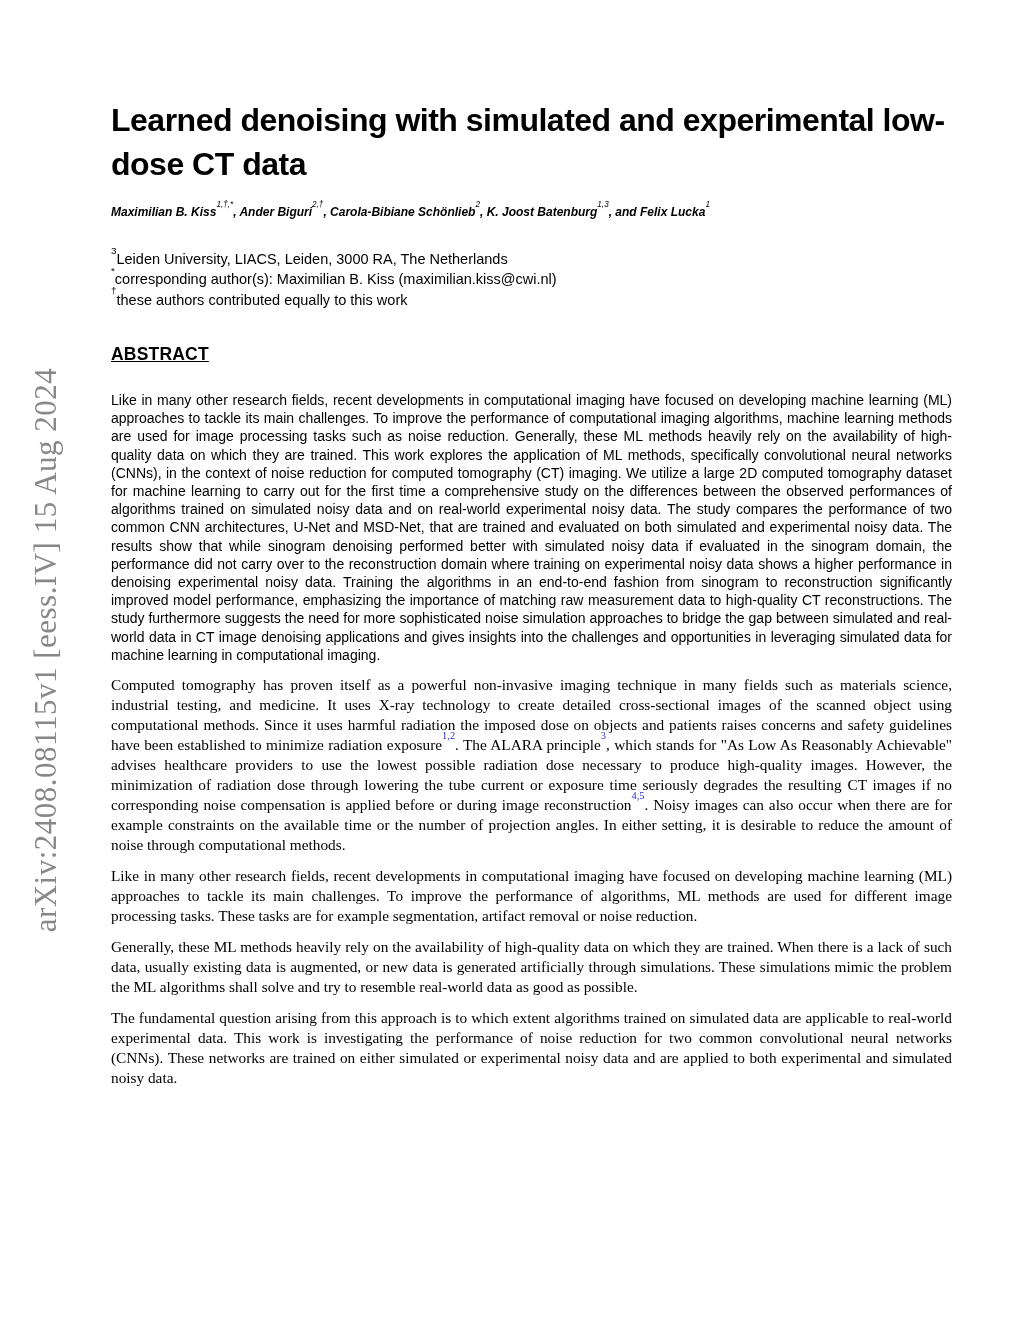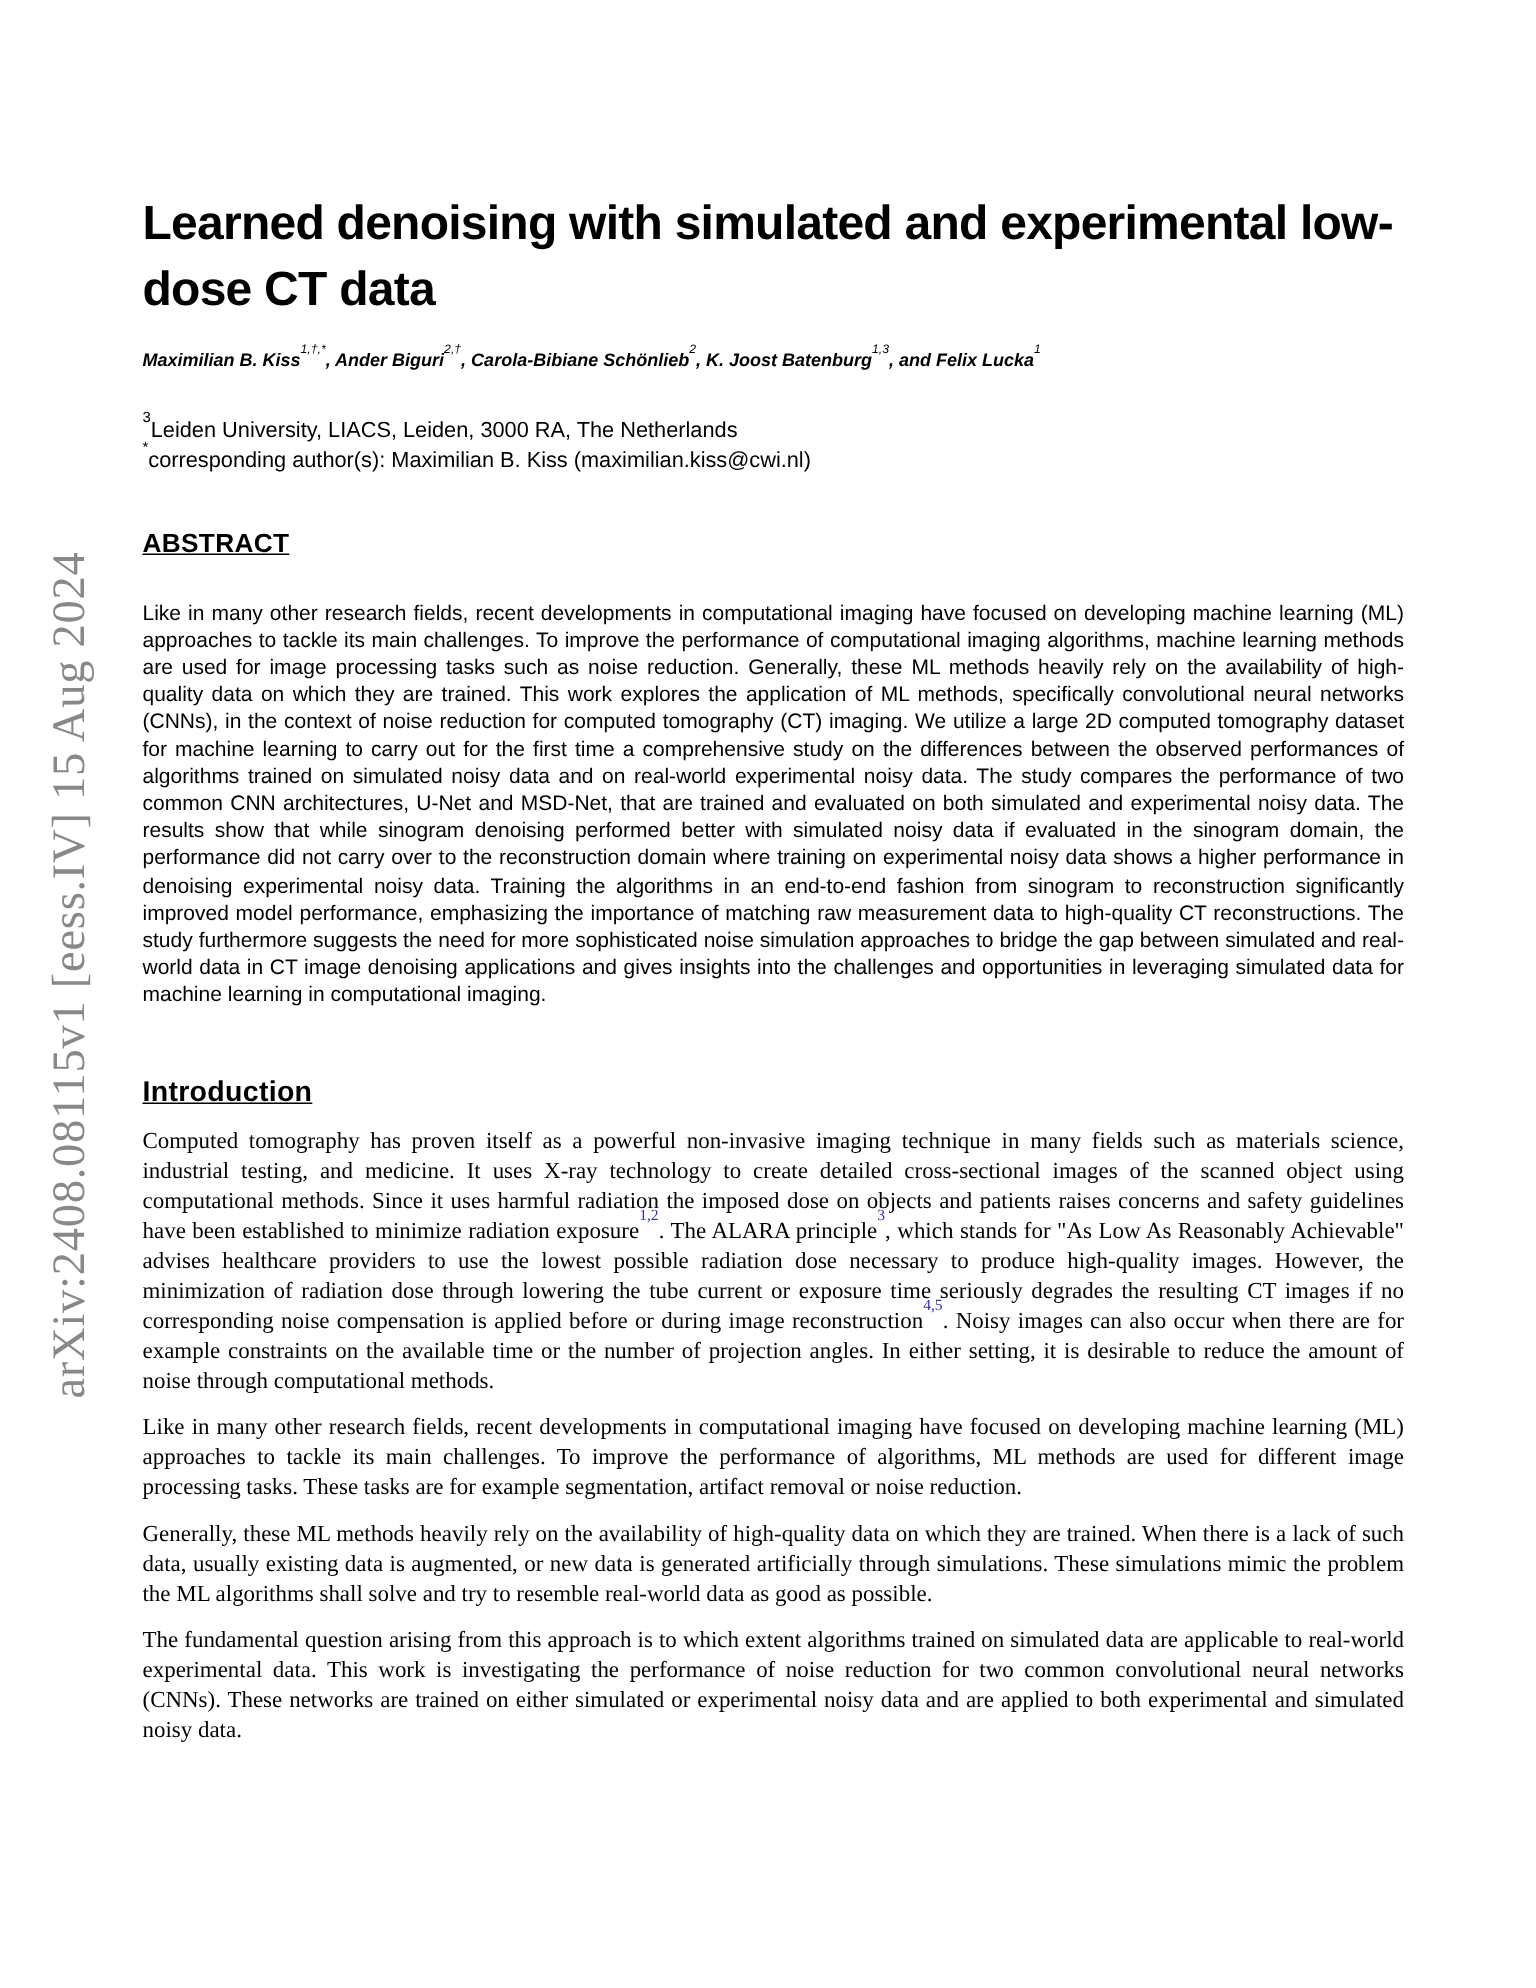--- a/index.html
+++ b/index.html
@@ -20,24 +20,23 @@
     transform: translate(-50%, -50%) rotate(-90deg);
     transform-origin: center center;
     white-space: nowrap;
     font-family: "Liberation Serif", serif;
     font-size: 31px;
     color: #888888;
     letter-spacing: 0.5px;
   }
   .content {
     position: absolute;
-    left: 95px;
+    left: 111px;
     top: 0;
     width: 841px;
-    margin-top: 28px;
   }
   .title {
     margin: 98px 0 0 0;
     font-size: 32px;
     font-weight: bold;
     letter-spacing: -0.5px;
     line-height: 44px;
   }
   .authors {
     margin: 14px 0 0 0;
@@ -95,24 +94,24 @@
 <body>
 
 <div class="page">
   <div class="watermark">arXiv:2408.08115v1  [eess.IV]  15 Aug 2024</div>
   <main class="content">
     <h1 class="title">Learned denoising with simulated and experimental low-dose CT data</h1>
     <p class="authors" id="authors"><span>Maximilian B. Kiss</span><sup>1,†,*</sup><span>, </span><span>Ander Biguri</span><sup>2,†</sup><span>, </span><span>Carola-Bibiane Schönlieb</span><sup>2</sup><span>, </span><span>K. Joost Batenburg</span><sup>1,3</sup><span>, </span><span>and Felix Lucka</span><sup>1</sup></p>
     <div class="affiliations" id="affiliations">
         <div class="affil"><sup>3</sup><span>Leiden University, LIACS, Leiden, 3000 RA, The Netherlands</span></div>
         <div class="affil"><sup>*</sup><span>corresponding author(s): Maximilian B. Kiss (maximilian.kiss@cwi.nl)</span></div>
+        <div class="affil"><sup>†</sup><span>these authors contributed equally to this work</span></div>
       </div>
     <h2 class="section-heading">ABSTRACT</h2>
     <p class="abstract-body">Like in many other research fields, recent developments in computational imaging have focused on developing machine learning (ML) approaches to tackle its main challenges. To improve the performance of computational imaging algorithms, machine learning methods are used for image processing tasks such as noise reduction. Generally, these ML methods heavily rely on the availability of high-quality data on which they are trained. This work explores the application of ML methods, specifically convolutional neural networks (CNNs), in the context of noise reduction for computed tomography (CT) imaging. We utilize a large 2D computed tomography dataset for machine learning to carry out for the first time a comprehensive study on the differences between the observed performances of algorithms trained on simulated noisy data and on real-world experimental noisy data. The study compares the performance of two common CNN architectures, U-Net and MSD-Net, that are trained and evaluated on both simulated and experimental noisy data. The results show that while sinogram denoising performed better with simulated noisy data if evaluated in the sinogram domain, the performance did not carry over to the reconstruction domain where training on experimental noisy data shows a higher performance in denoising experimental noisy data. Training the algorithms in an end-to-end fashion from sinogram to reconstruction significantly improved model performance, emphasizing the importance of matching raw measurement data to high-quality CT reconstructions. The study furthermore suggests the need for more sophisticated noise simulation approaches to bridge the gap between simulated and real-world data in CT image denoising applications and gives insights into the challenges and opportunities in leveraging simulated data for machine learning in computational imaging.</p>
-    <h2 class="section-heading intro-heading">Introduction</h2>
     <div class="intro" id="intro">
         <p><span>Computed tomography has proven itself as a powerful non-invasive imaging technique in many fields such as materials science, industrial testing, and medicine.  It uses X-ray technology to create detailed cross-sectional images of the scanned object using computational methods. Since it uses harmful radiation the imposed dose on objects and patients raises concerns and safety guidelines have been established to minimize radiation exposure</span><sup class="cite" style="color: rgb(48, 48, 200);">1,2</sup><span>. The ALARA principle</span><sup class="cite" style="color: rgb(48, 48, 200);">3</sup><span>, which stands for "As Low As Reasonably Achievable" advises healthcare providers to use the lowest possible radiation dose necessary to produce high-quality images. However, the minimization of radiation dose through lowering the tube current or exposure time seriously degrades the resulting CT images if no corresponding noise compensation is applied before or during image reconstruction</span><sup class="cite" style="color: rgb(48, 48, 200);">4,5</sup><span>. Noisy images can also occur when there are for example constraints on the available time or the number of projection angles. In either setting, it is desirable to reduce the amount of noise through computational methods.</span></p>
         <p><span>Like in many other research fields, recent developments in computational imaging have focused on developing machine learning (ML) approaches to tackle its main challenges. To improve the performance of algorithms, ML methods are used for different image processing tasks. These tasks are for example segmentation, artifact removal or noise reduction.</span></p>
         <p><span>Generally, these ML methods heavily rely on the availability of high-quality data on which they are trained. When there is a lack of such data, usually existing data is augmented, or new data is generated artificially through simulations. These simulations mimic the problem the ML algorithms shall solve and try to resemble real-world data as good as possible.</span></p>
         <p><span>The fundamental question arising from this approach is to which extent algorithms trained on simulated data are applicable to real-world experimental data. This work is investigating the performance of noise reduction for two common convolutional neural networks (CNNs). These networks are trained on either simulated or experimental noisy data and are applied to both experimental and simulated noisy data.</span></p>
       </div>
   </main>
 </div>
 
 </body></html>

